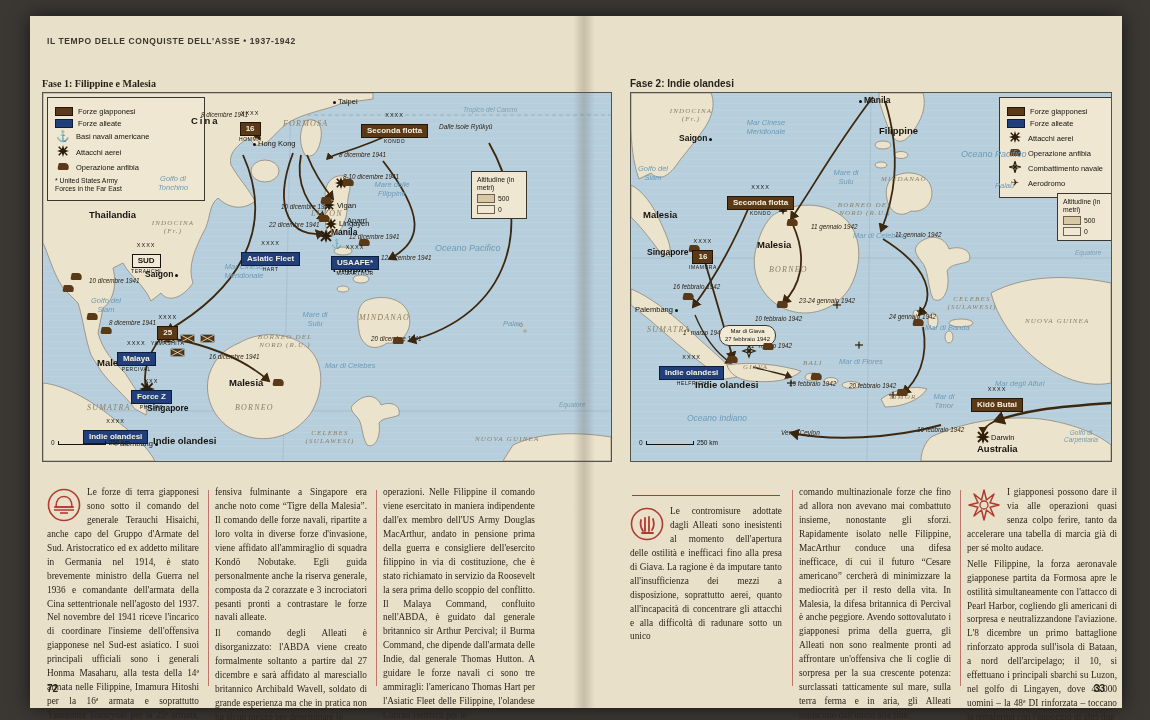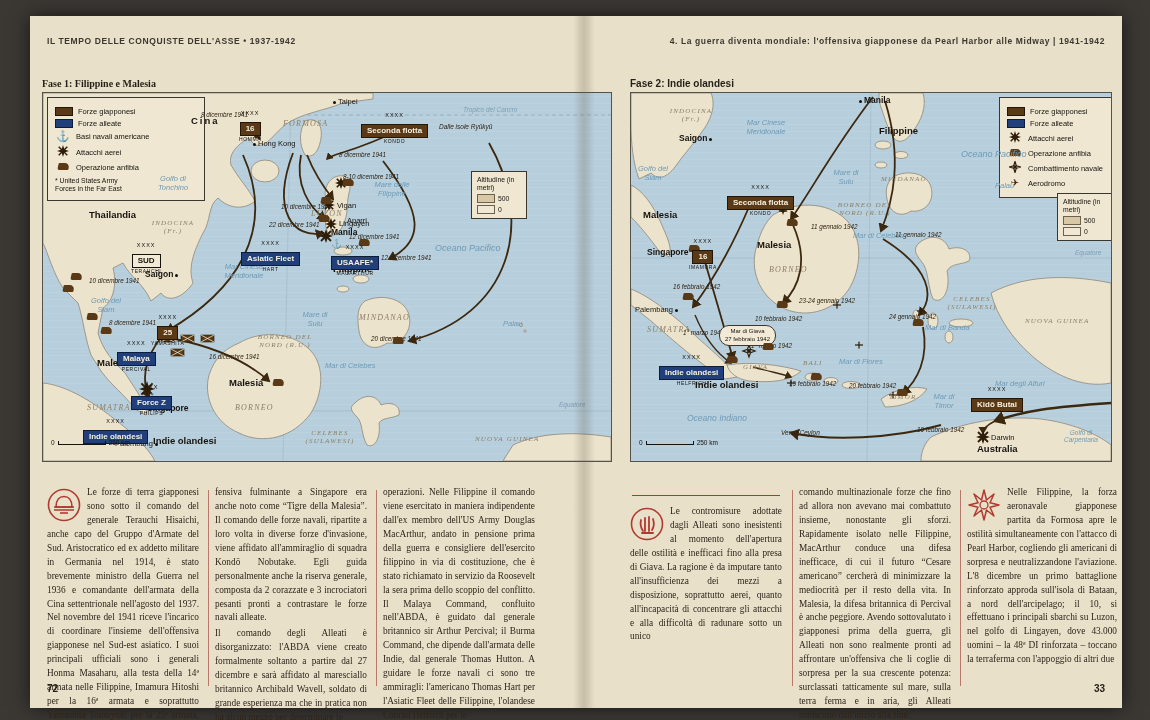--- a/index.html
+++ b/index.html
@@ -64,21 +64,20 @@
   .divider{height:1px;background:#b03a30;margin:9px 2px;}
   .pagenum{position:absolute;bottom:14px;font-size:10px;font-weight:bold;color:#241f17;}
   .pagenum.left{left:17px;}
   .pagenum.right{right:17px;}
 </style>
 </head>
 <body>
 
 <div class="spread">
   <div class="runhead left">IL TEMPO DELLE CONQUISTE DELL'ASSE • 1937-1942</div>
-  <div class="runhead right">4. La guerra diventa mondiale: l'offensiva giapponese da Pearl Harbor alle Midway | 1941-1942</div>
   <div class="maptitle" style="left:12px;font-family:Liberation Serif, serif;">Fase 1: Filippine e Malesia</div>
   <div class="maptitle" style="left:600px;">Fase 2: Indie olandesi</div>
 
   <div class="mappanel" id="map1">
     <svg class="base" width="568" height="368" viewBox="0 0 568 368">
       <defs>
         <marker id="ah" markerWidth="6" markerHeight="6" refX="4" refY="3" orient="auto">
           <path d="M0,0 L5,3 L0,6 Z" fill="#3c280f"></path>
         </marker>
       </defs>
@@ -270,21 +269,21 @@
     <span class="lbl anchor" style="left:288px;top:146px;font-size:9px;">⚓</span>
     <span class="lbl anchor" style="left:104px;top:300px;font-size:9px;">⚓</span>
 
     <div class="unit jp" style="left:318px;top:20px;"><div class="ech">XXXX</div><div class="ubox">Seconda flotta</div><div class="cmd">KONDO</div></div>
     <div class="unit jp" style="left:196px;top:18px;"><div class="ech">XXXX</div><div class="ubox">16</div><div class="cmd">HOMMA</div></div>
     <div class="unit white" style="left:88px;top:150px;"><div class="ech">XXXX</div><div class="ubox">SUD</div><div class="cmd">TERAUCHI</div></div>
     <div class="unit jp" style="left:108px;top:222px;"><div class="ech">XXXX</div><div class="ubox">25</div><div class="cmd">YAMASHITA</div></div>
     <div class="unit allied" style="left:198px;top:148px;"><div class="ech">XXXX</div><div class="ubox">Asiatic Fleet</div><div class="cmd">HART</div></div>
     <div class="unit allied" style="left:288px;top:152px;"><div class="ech">XXXX</div><div class="ubox">USAAFE*</div><div class="cmd">MACARTHUR</div></div>
     <div class="unit allied" style="left:62px;top:248px;padding-left:12px;"><div class="ech">XXXX</div><div class="ubox">Malaya</div><div class="cmd">PERCIVAL</div></div>
-    <div class="unit allied" style="left:88px;top:292px;"><div class="ech">XXX</div><div class="ubox">Force Z</div><div class="cmd">PHILIPS</div></div>
+    <div class="unit allied" style="left:88px;top:286px;"><div class="ech">XXX</div><div class="ubox">Force Z</div><div class="cmd">PHILIPS</div></div>
     <div class="unit allied" style="left:40px;top:326px;"><div class="ech">XXXX</div><div class="ubox">Indie olandesi</div></div>
 
     <div class="scale" style="left:8px;top:346px;"><span>0</span><span class="bar"></span><span>250 km</span></div>
   </div>
 
   <div class="mappanel" id="map2">
     <svg class="base" width="480" height="368" viewBox="0 0 480 368">
       <defs>
         <marker id="ah2" markerWidth="6" markerHeight="6" refX="4" refY="3" orient="auto">
           <path d="M0,0 L5,3 L0,6 Z" fill="#3c280f"></path>
@@ -544,19 +543,20 @@
   </div>
   <div class="colrule" style="left:930px;"></div>
 
   <div class="col" style="left:937px;width:150px;">
     <span class="secicon">
       <svg viewBox="0 0 34 34">
           <path d="M17,2 L19.5,12 L27,6 L23,14.8 L32,17 L23,19.2 L27,28 L19.5,22 L17,32 L14.5,22 L7,28 L11,19.2 L2,17 L11,14.8 L7,6 L14.5,12 Z" fill="none" stroke="#b03a30" stroke-width="1.5" stroke-linejoin="round"></path>
           <circle cx="17" cy="17" r="4" fill="none" stroke="#b03a30" stroke-width="1.3"></circle>
         </svg>
     </span>
+    <p>I giapponesi possono dare il via alle operazioni quasi senza colpo ferire, tanto da accelerare una tabella di marcia già di per sé molto audace.</p>
     <p>Nelle Filippine, la forza aeronavale giapponese partita da Formosa apre le ostilità simultaneamente con l'attacco di Pearl Harbor, cogliendo gli americani di sorpresa e neutralizzandone l'aviazione. L'8 dicembre un primo battaglione rinforzato approda sull'isola di Bataan, a nord dell'arcipelago; il 10, si effettuano i principali sbarchi su Luzon, nel golfo di Lingayen, dove 43.000 uomini – la 48ª DI rinforzata – toccano la terraferma con l'appoggio di altri due</p>
   </div>
 
   <div class="pagenum left">72</div>
   <div class="pagenum right">33</div>
   <div class="gutter"></div>
 </div>
 
 </body></html>

